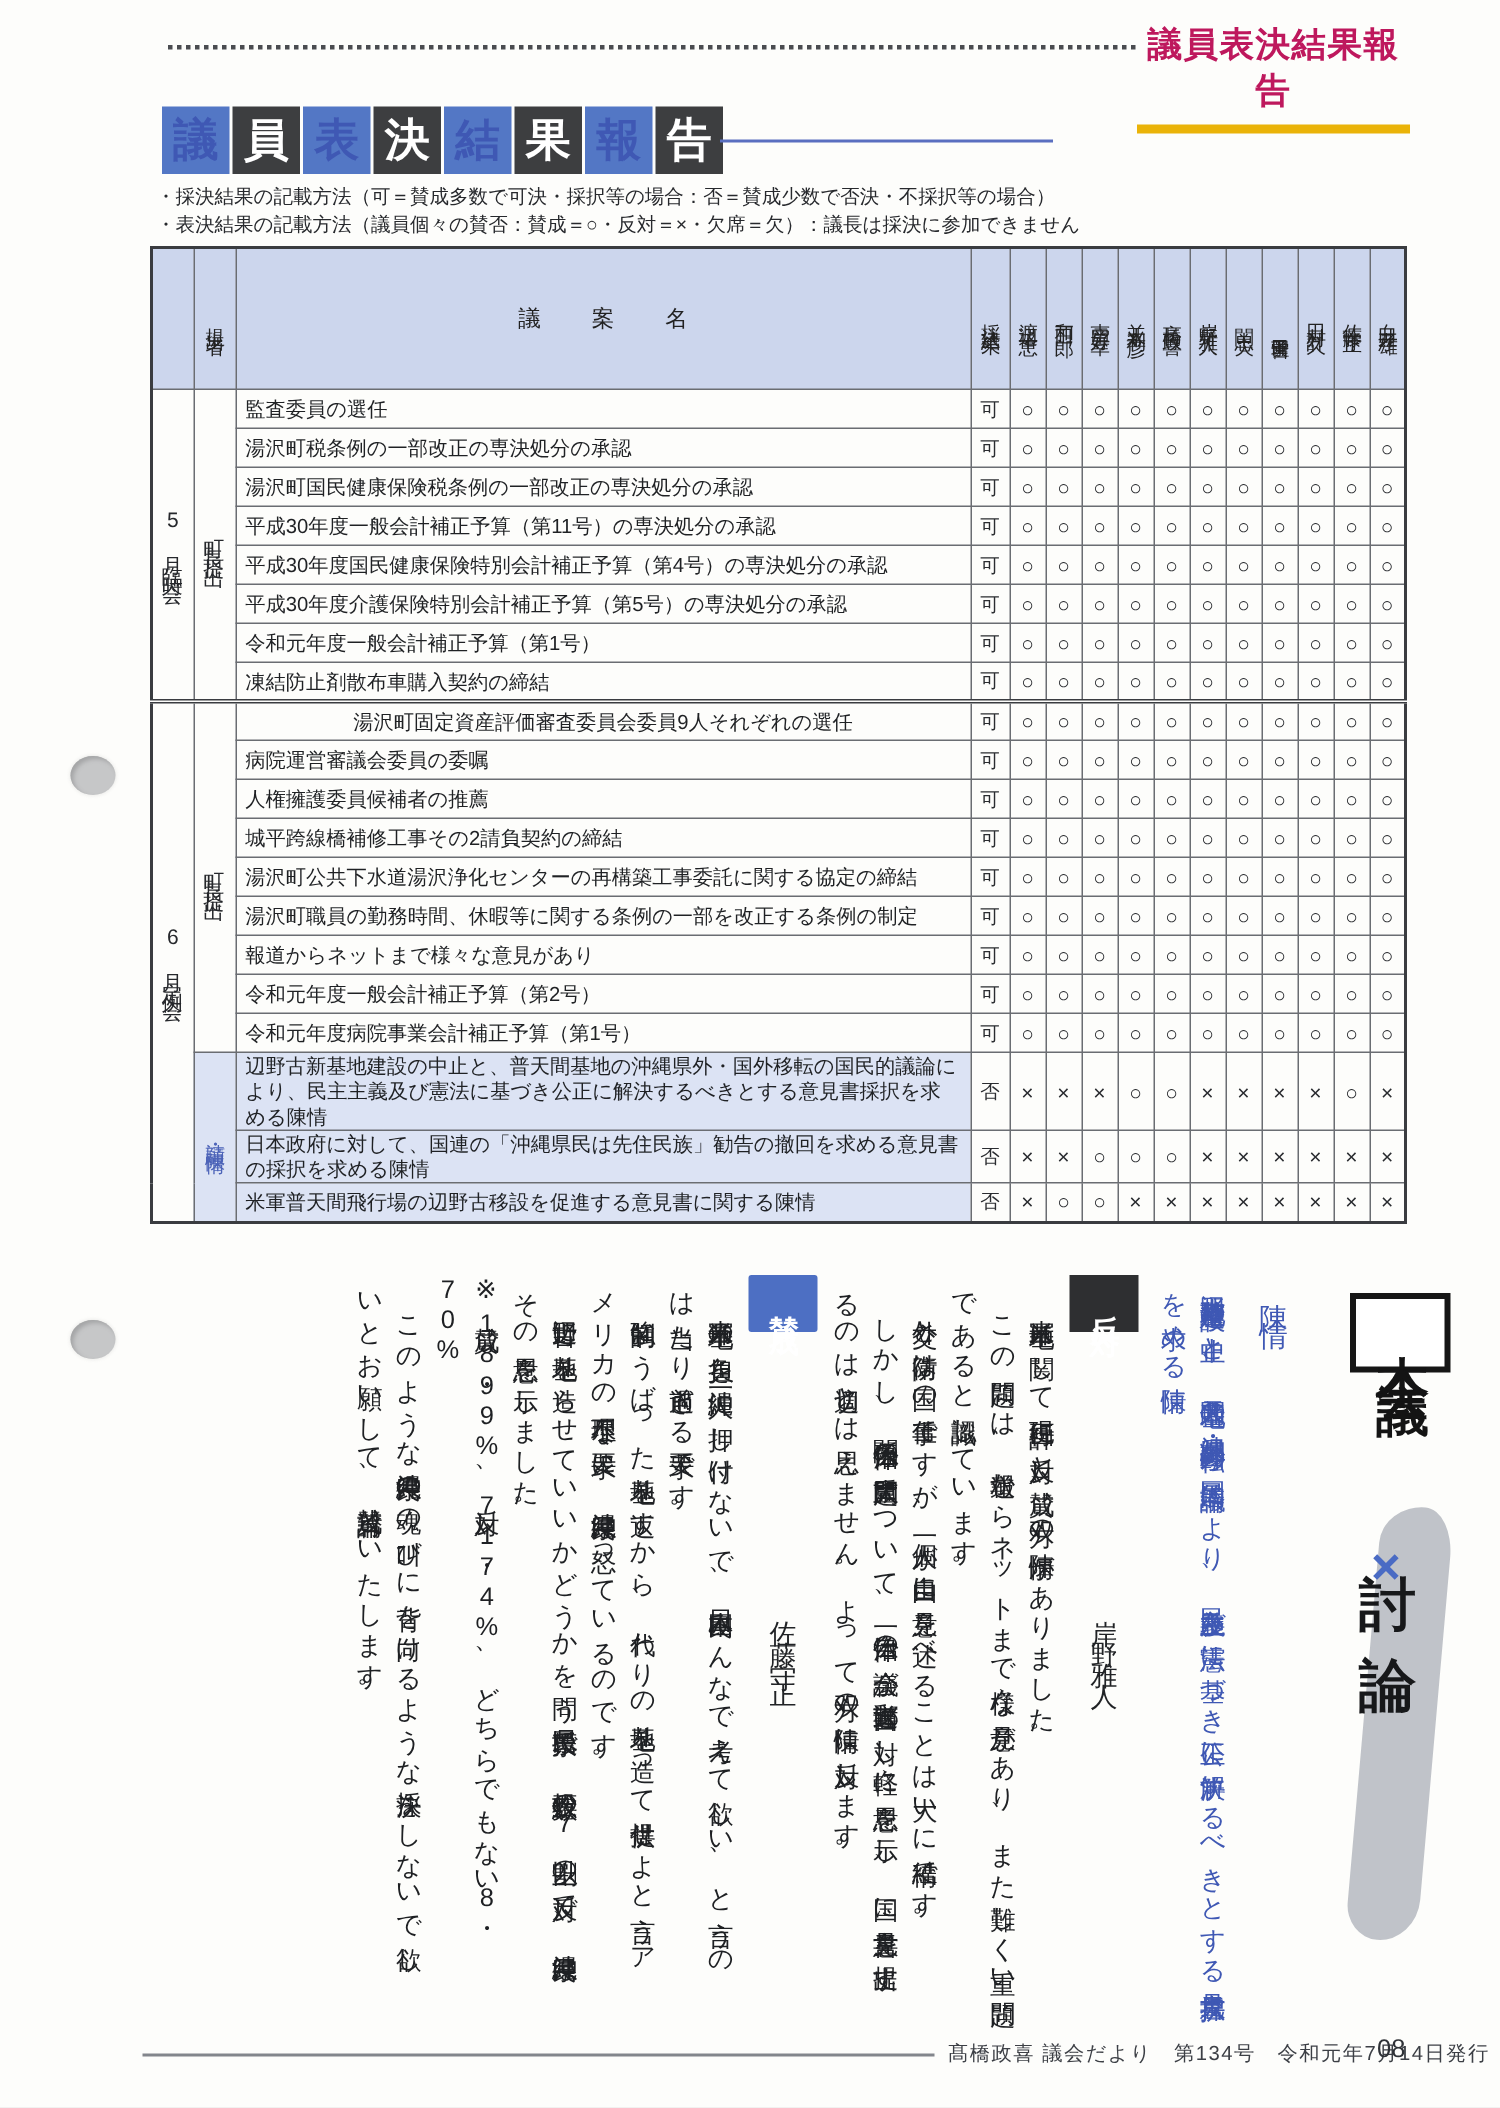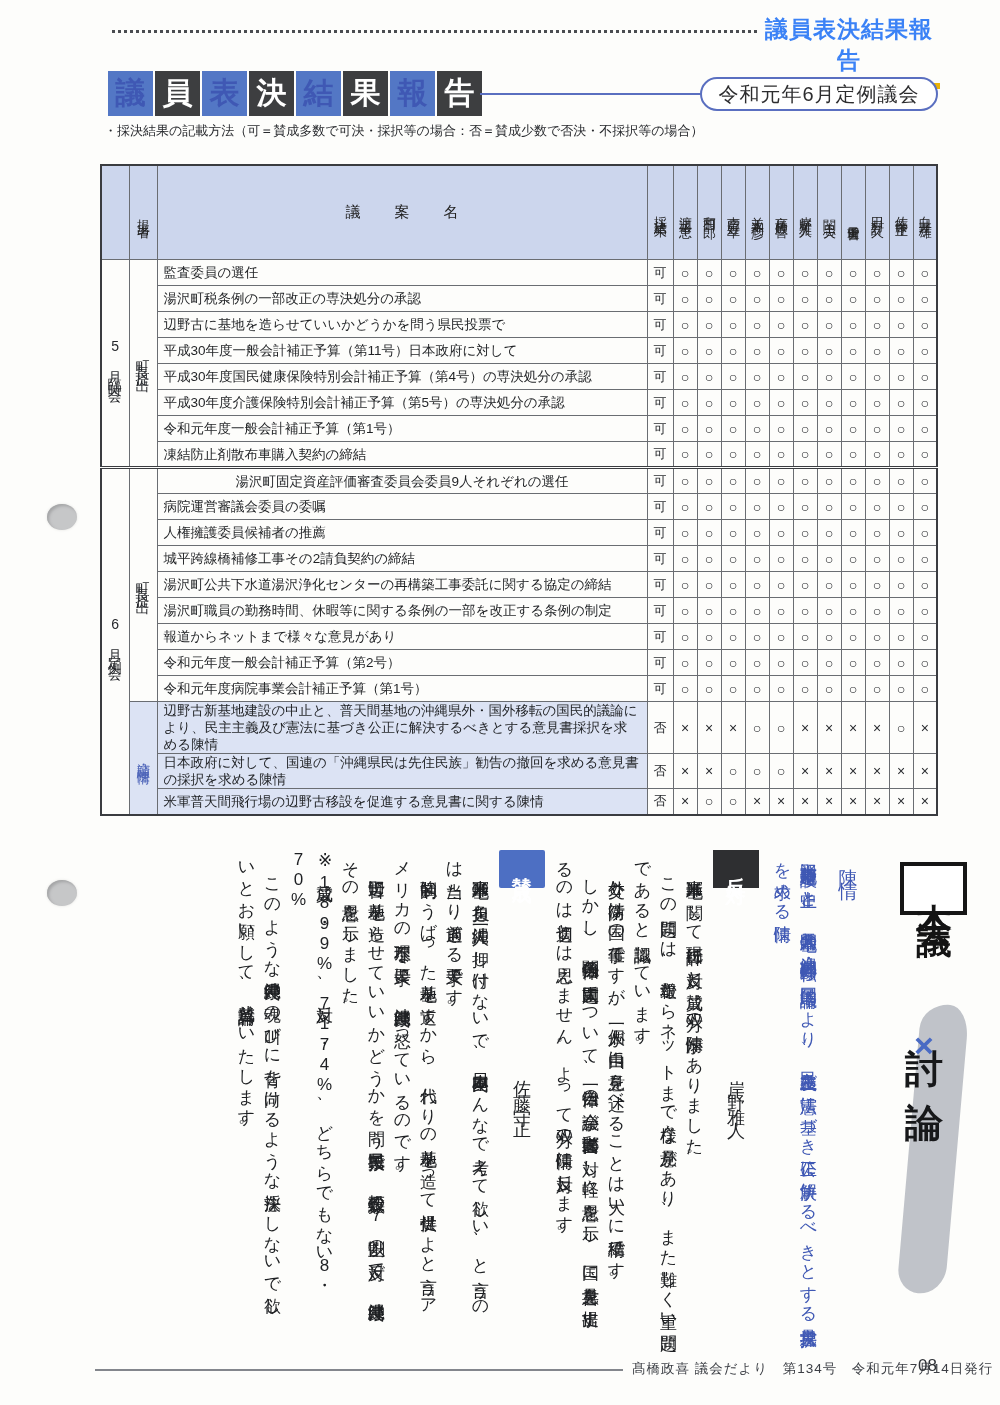--- a/index.html
+++ b/index.html
@@ -6,21 +6,21 @@
   .page{
     position:relative;width:1000px;height:1405px;margin:0 auto;
     background:#fdfdfb;overflow:hidden;
     font-family:"Liberation Sans","DejaVu Sans",sans-serif;
     color:#1f2124;
   }
   
   .dotleader{position:absolute;top:30px;left:112px;width:645px;border-top:3px dotted #4a4c50;}
   .page-header{
     position:absolute;top:14px;left:758px;width:182px;text-align:center;
-    font-size:23px;font-weight:bold;color:#3b82f6;letter-spacing:1px;
+    font-size:23px;font-weight:bold;color:#be185d;letter-spacing:1px;
     border-bottom:6px solid #eab308;padding-bottom:7px;
   }
   
   .title-blocks{position:absolute;top:71px;left:108px;display:flex;gap:2px;}
   .tb{width:45px;height:45px;display:flex;align-items:center;justify-content:center;
       color:#fff;font-size:30px;font-weight:bold;}
   .tb.blue{background:#5377c5;}
   .tb.dark{background:#3d3e40;}
   .title-line{position:absolute;top:93px;left:480px;width:222px;border-top:2px solid #5a6fc0;}
   .session-badge{
@@ -115,24 +115,24 @@
       <span class="tb blue">議</span>
       <span class="tb dark">員</span>
       <span class="tb blue">表</span>
       <span class="tb dark">決</span>
       <span class="tb blue">結</span>
       <span class="tb dark">果</span>
       <span class="tb blue">報</span>
       <span class="tb dark">告</span>
     </div>
   <div class="title-line"></div>
-  <div class="session-badge">令和元年6月定例議会</div>
 
   <div class="notes">
     <div>・採決結果の記載方法（可＝賛成多数で可決・採択等の場合：否＝賛成少数で否決・不採択等の場合）</div>
+    <div>・表決結果の記載方法（議員個々の賛否：賛成＝○・反対＝×・欠席＝欠）：議長は採決に参加できません</div>
   </div>
 
   <table class="vote-table">
     <colgroup>
       <col style="width:28px">
         <col style="width:28px">
         <col style="width:490px">
         <col style="width:26px">
       <col style="width:24px">
         <col style="width:24px">
@@ -192,36 +192,36 @@
           <td class="vote">○</td>
           <td class="vote">○</td>
           <td class="vote">○</td>
           <td class="vote">○</td>
           <td class="vote">○</td>
           <td class="vote">○</td>
           <td class="vote">○</td>
           <td class="vote">○</td>
         </tr>
         <tr>
-          <td class="bill">辺野古に基地を造らせていいかどうかを問う県民投票で</td>
-          <td class="result">可</td>
-          <td class="vote">○</td>
-          <td class="vote">○</td>
-          <td class="vote">○</td>
-          <td class="vote">○</td>
-          <td class="vote">○</td>
-          <td class="vote">○</td>
-          <td class="vote">○</td>
-          <td class="vote">○</td>
-          <td class="vote">○</td>
-          <td class="vote">○</td>
-          <td class="vote">○</td>
-        </tr>
-        <tr>
-          <td class="bill">平成30年度一般会計補正予算（第11号）日本政府に対して</td>
+          <td class="bill">湯沢町国民健康保険税条例の一部改正の専決処分の承認</td>
+          <td class="result">可</td>
+          <td class="vote">○</td>
+          <td class="vote">○</td>
+          <td class="vote">○</td>
+          <td class="vote">○</td>
+          <td class="vote">○</td>
+          <td class="vote">○</td>
+          <td class="vote">○</td>
+          <td class="vote">○</td>
+          <td class="vote">○</td>
+          <td class="vote">○</td>
+          <td class="vote">○</td>
+        </tr>
+        <tr>
+          <td class="bill">平成30年度一般会計補正予算（第11号）の専決処分の承認</td>
           <td class="result">可</td>
           <td class="vote">○</td>
           <td class="vote">○</td>
           <td class="vote">○</td>
           <td class="vote">○</td>
           <td class="vote">○</td>
           <td class="vote">○</td>
           <td class="vote">○</td>
           <td class="vote">○</td>
           <td class="vote">○</td>

